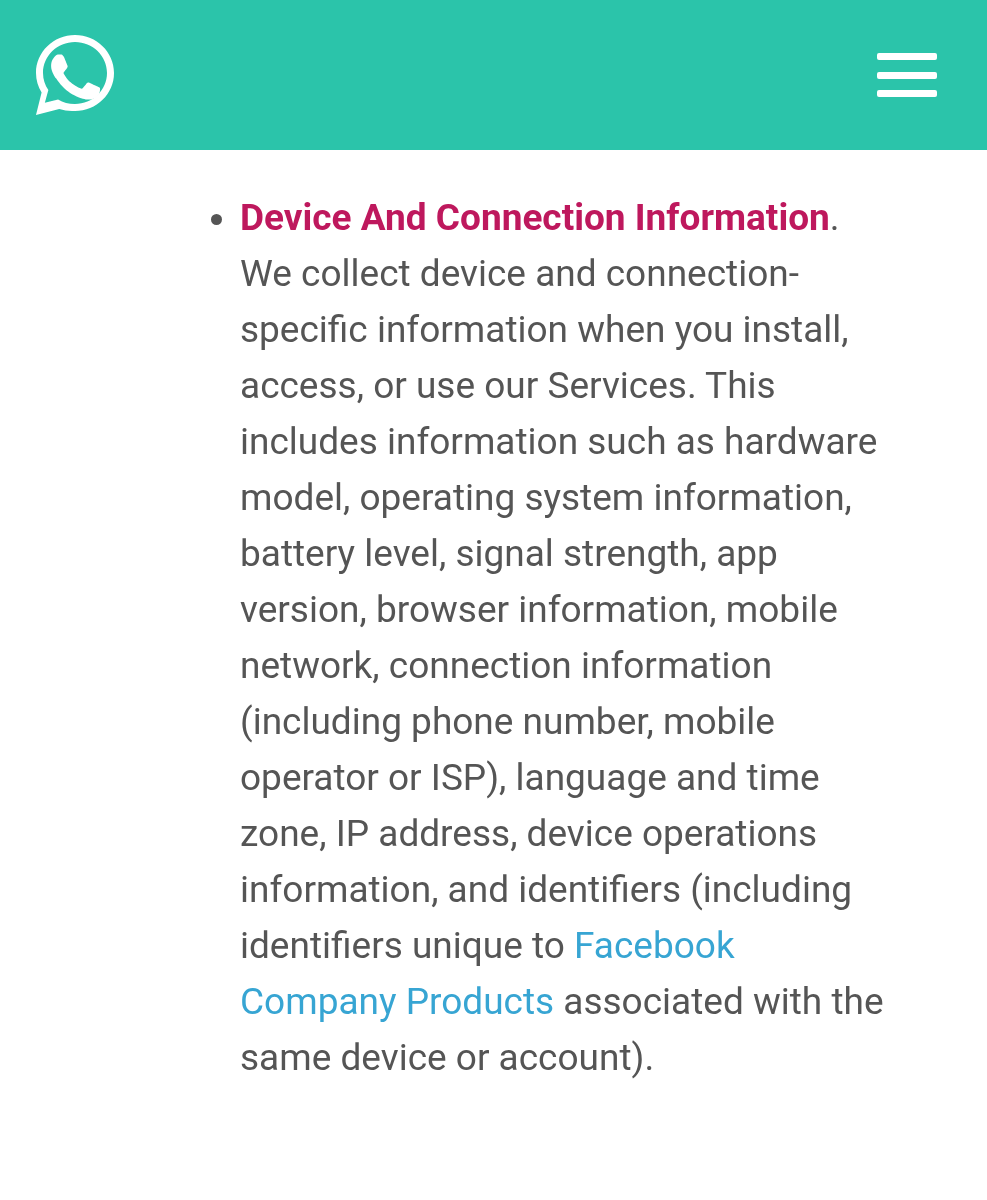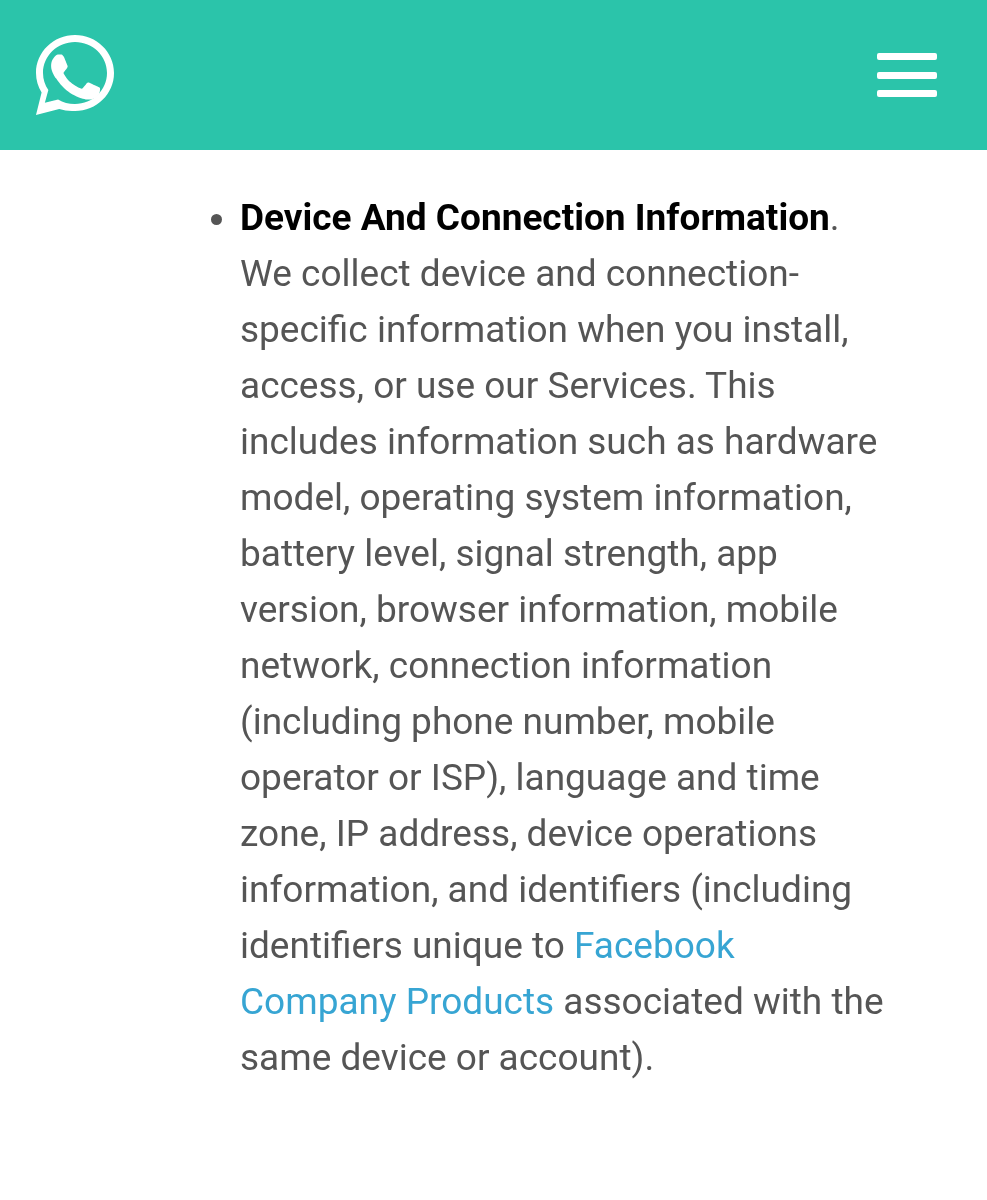--- a/index.html
+++ b/index.html
@@ -55,21 +55,21 @@
     color: #555;
   }
   ul.policy > li + li {
     margin-top: 50px;
   }
   .partial {
     color: #555;
   }
   .bold {
     font-weight: 700;
-    color: #000000;
+    color: #be185d;
   }
   a.link {
     color: #37a5d3;
     text-decoration: none;
   }
 </style>
 </head>
 <body>
 
 <div class="header">

